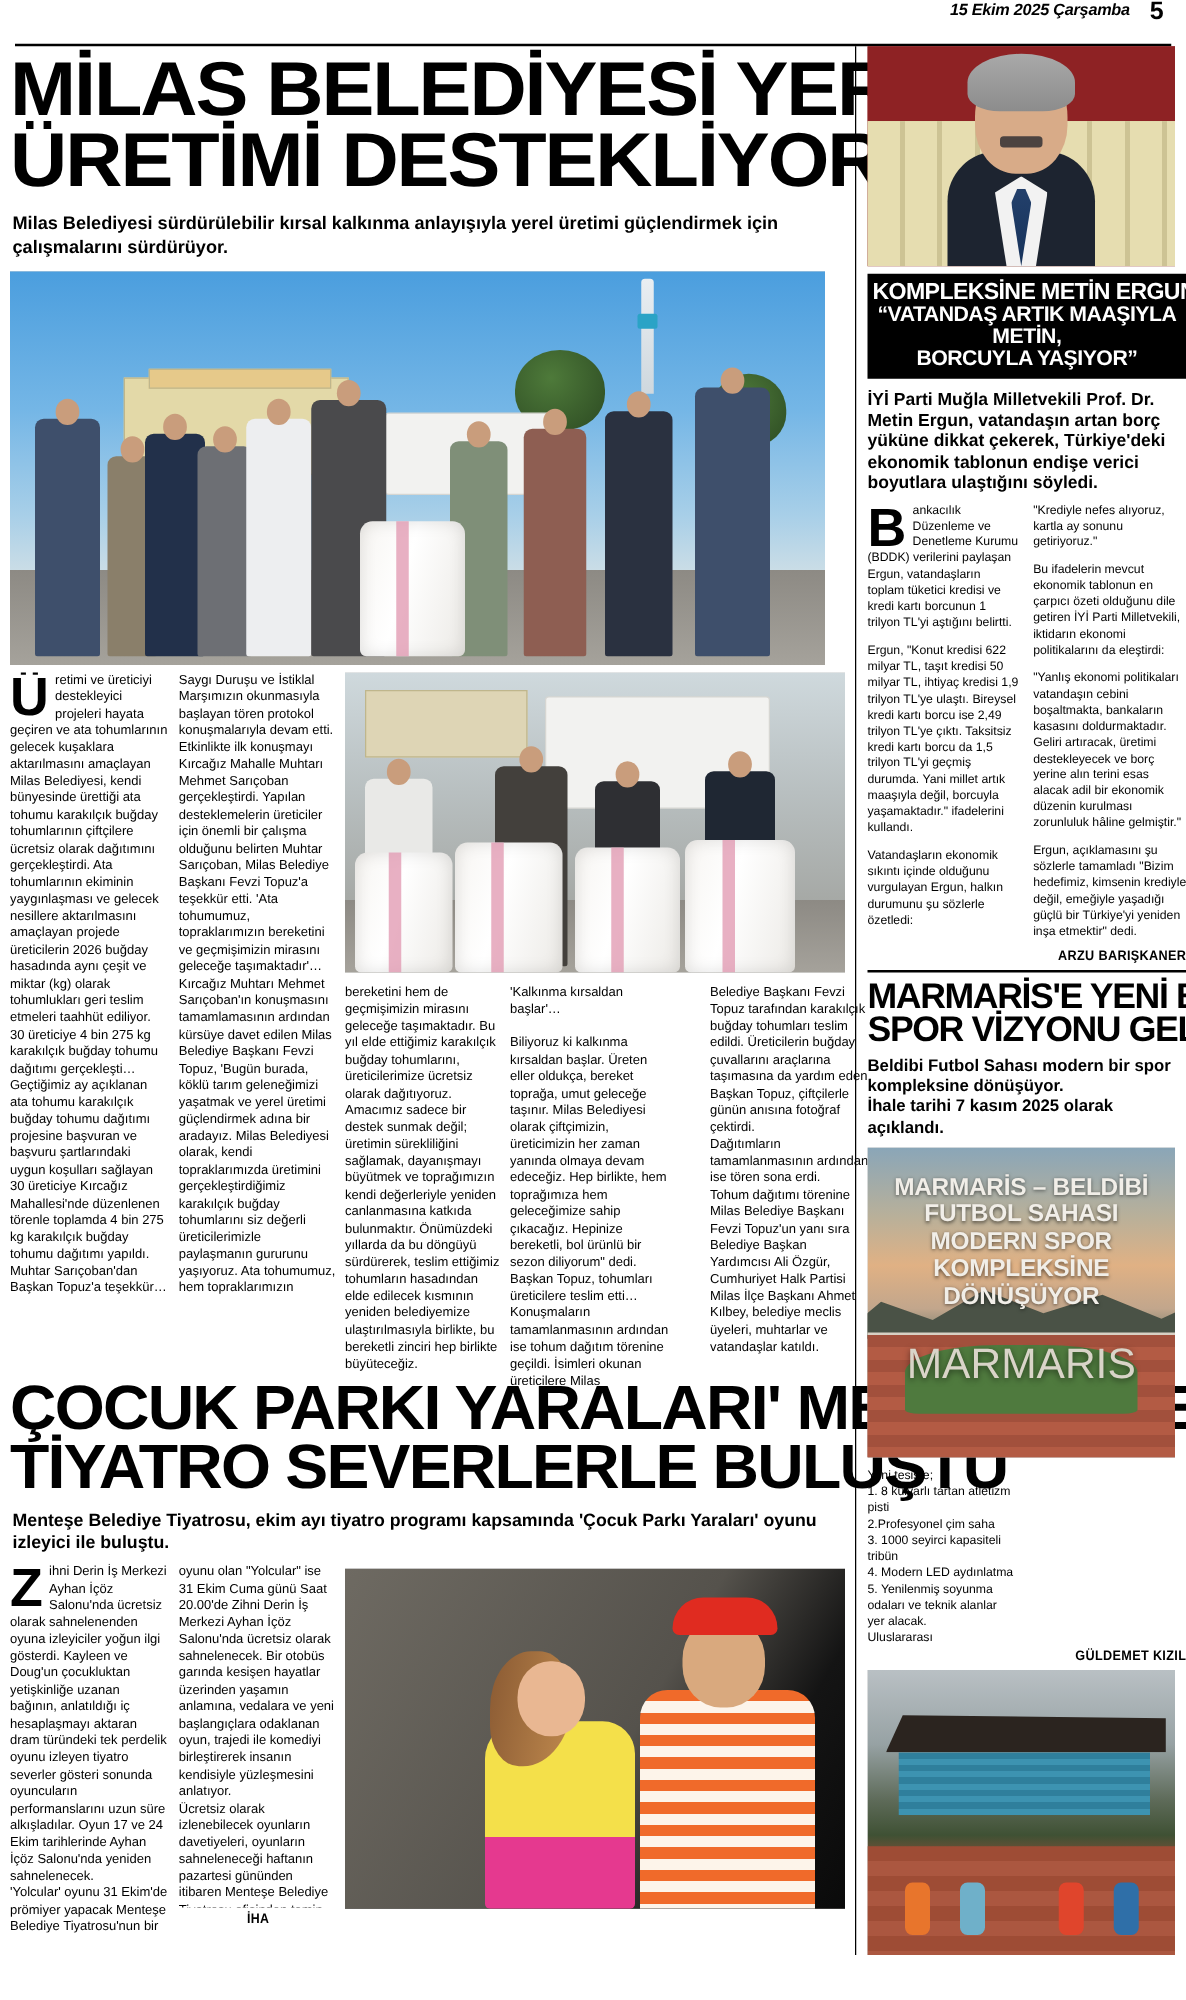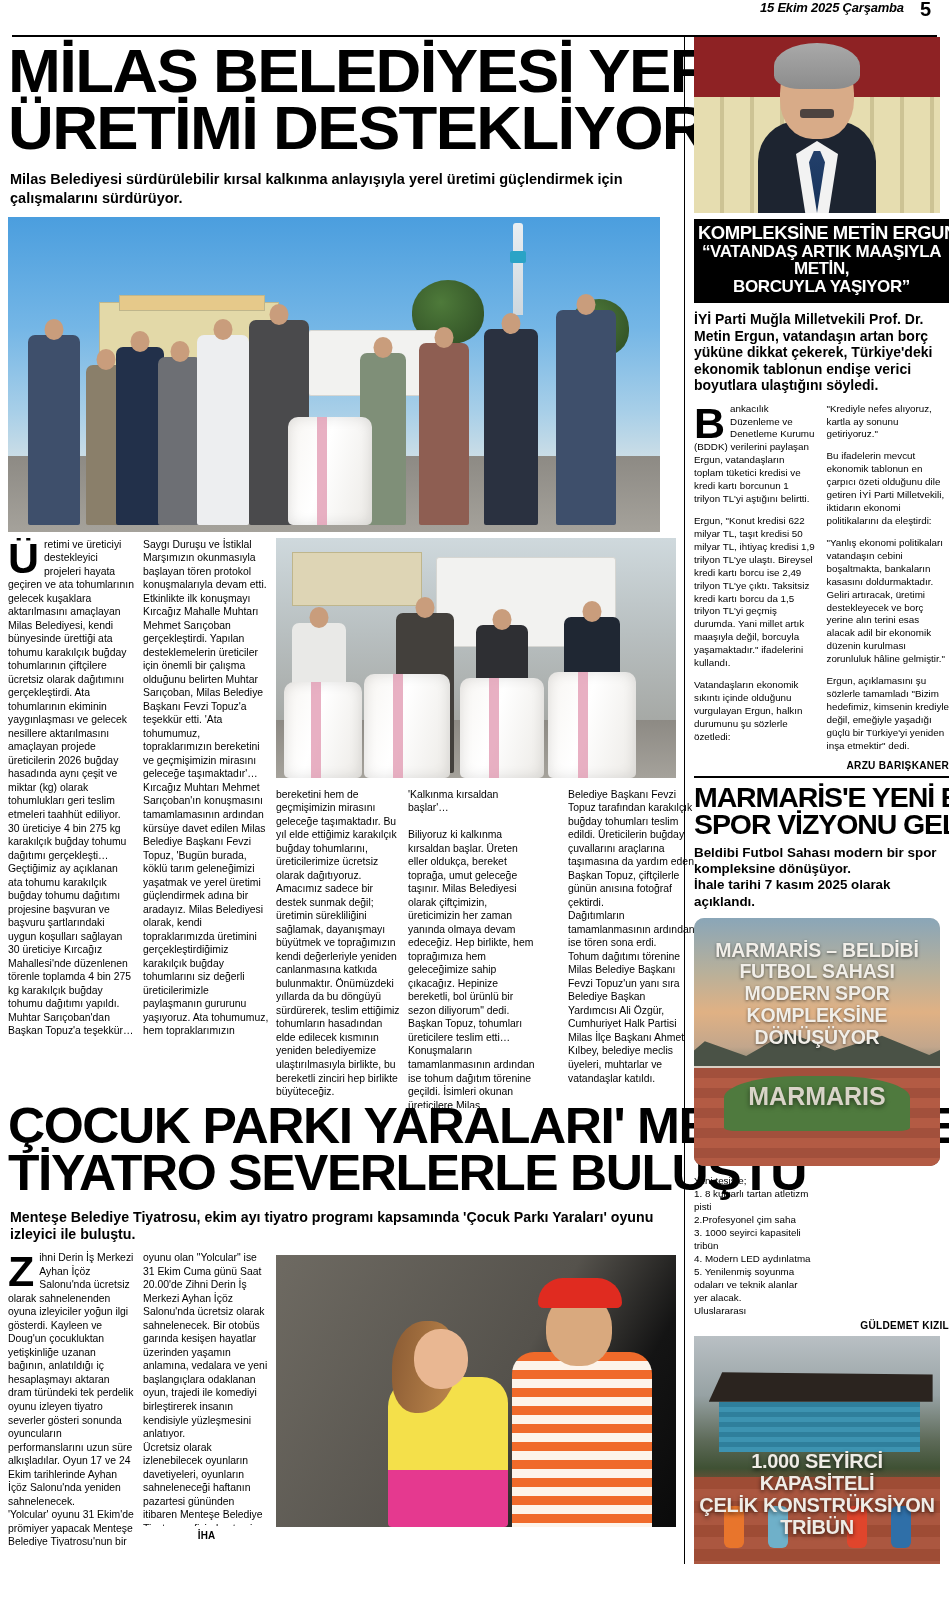--- a/index.html
+++ b/index.html
@@ -147,21 +147,21 @@
   .actor-man .face {
     position:absolute; top:-58px; left: 34px; width: 66px; height: 72px; border-radius: 46%;
     background:#d9a97e;
   }
   .actor-man .cap {
     position:absolute; top:-74px; left: 26px; width: 84px; height: 30px;
     background:#e02b20; border-radius: 28px 28px 6px 6px;
   }
 
   
-  .photo-marmaris { width: 246px; height: 248px; border-radius: 10px; }
+  .photo-marmaris { width: 246px; height: 248px; }
   .mar-bg {
     position:absolute; inset:0;
     background:
       linear-gradient(to bottom,
         #8aa6b8 0%, #b8b09a 22%, #e0b184 38%, #c2a68c 52%,
         #6f7a6b 62%, #4e6b45 72%, #8b4434 86%, #7b3a2c 100%);
   }
   .mar-hill {
     position:absolute; left:-10%; right:-10%; top: 40%; height: 22%;
     background: #4a5246; clip-path: polygon(0 100%, 12% 45%, 26% 72%, 40% 28%, 56% 62%, 72% 35%, 88% 70%, 100% 40%, 100% 100%);
@@ -180,21 +180,21 @@
     align-items:center; padding-top: 22px;
     text-align:center;
   }
   .mar-title {
     color:#f1eee8; font-weight:bold; font-size:19.5px; line-height:1.12;
     text-shadow: 0 1px 3px rgba(0,0,0,.55);
     letter-spacing: -0.2px;
   }
   .mar-word {
     position:absolute; bottom: 22%; left:0; right:0;
-    color:#d9d4c8; font-weight:bold; font-size:25px;
+    color:#d9d4c8; font-weight:normal; font-size:34px;
     text-shadow: 0 2px 5px rgba(0,0,0,.5);
   }
 
   
   .photo-tribun { width: 246px; height: 228px; }
   .tri-bg {
     position:absolute; inset:0;
     background: linear-gradient(to bottom,#b9c0c4 0%,#97a2a4 26%,#5d6a58 46%,#3f5134 58%,#9a4f38 70%,#8d462f 100%);
   }
   .tri-roof {
@@ -527,24 +527,19 @@
 
       <div class="photo photo-tribun" style="margin-top:5px;">
         <div class="tri-bg"></div>
         <div class="tri-roof"></div>
         <div class="tri-seats"></div>
         <div class="tri-track"></div>
         <div class="tri-runner" style="left:12%;background:#e8752c;"></div>
         <div class="tri-runner" style="left:30%;background:#6fb0c9;"></div>
         <div class="tri-runner" style="left:62%;background:#e0452c;"></div>
         <div class="tri-runner" style="left:80%;background:#2f6fa8;"></div>
-        <div class="tri-overlay">
-          <div>1.000 SEYİRCİ KAPASİTELİ</div>
-          <div>ÇELİK KONSTRÜKSİYON</div>
-          <div>TRİBÜN</div>
-        </div>
       </div>
 
     </div>
 
   </div>
 
 </div>
 
 </body></html>

